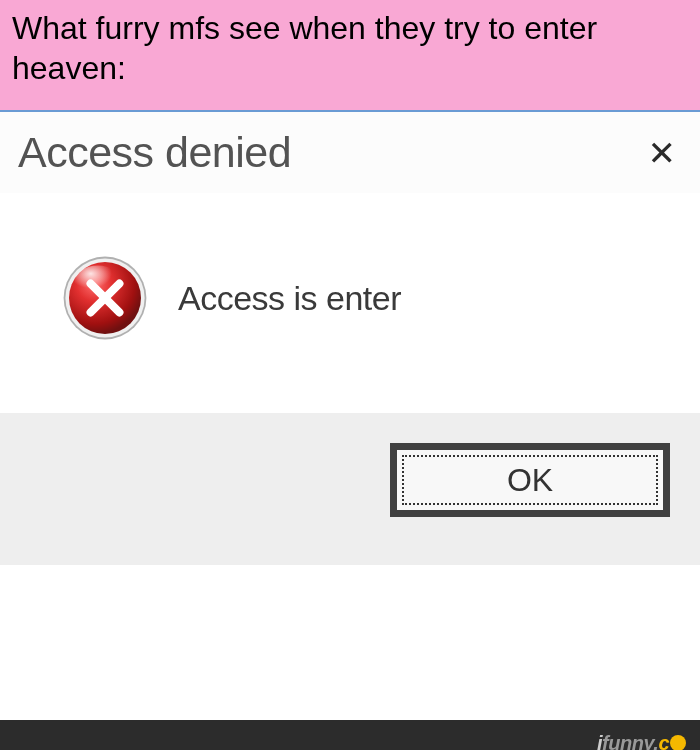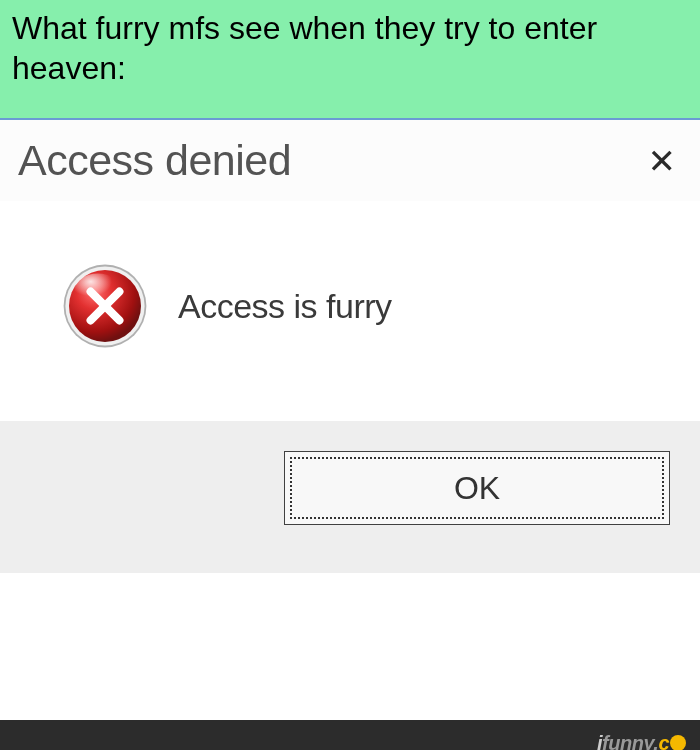--- a/index.html
+++ b/index.html
@@ -9,22 +9,22 @@
     }
     body {
       width: 700px;
       height: 750px;
       background: #ffffff;
       font-family: "Segoe UI", Tahoma, Arial, sans-serif;
       position: relative;
       overflow: hidden;
     }
     .caption-area {
-      padding: 8px 12px 30px 12px;
-      background: #86efac;
+      padding: 8px 12px 22px 12px;
+      background: #f9a8d4;
     }
     .caption-text {
       font-size: 32px;
       font-weight: 400;
       color: #000000;
       line-height: 1.25;
       font-family: Arial, Helvetica, sans-serif;
     }
     .blue-divider {
       height: 2px;
@@ -74,24 +74,24 @@
       letter-spacing: -0.5px;
       font-family: "Segoe UI", Tahoma, sans-serif;
     }
     .button-area {
       background: #eeeeee;
       padding: 30px 30px 48px 30px;
       display: flex;
       justify-content: flex-end;
     }
     .ok-button {
-      width: 386px;
+      width: 280px;
       height: 74px;
       background: #f8f8f8;
-      border: 1px solid #404040;
+      border: 7px solid #404040;
       position: relative;
       cursor: pointer;
       font-size: 32px;
       color: #333333;
       font-family: "Segoe UI", Tahoma, sans-serif;
       display: flex;
       align-items: center;
       justify-content: center;
     }
     .ok-button::before {
@@ -173,21 +173,21 @@
         <circle cx="50" cy="50" r="46" fill="#b0b0b0"></circle>
         <circle cx="50" cy="50" r="44" fill="#f0f0f0"></circle>
         <circle cx="50" cy="50" r="40" fill="url(#redGrad)"></circle>
         <ellipse cx="42" cy="32" rx="26" ry="18" fill="url(#shine)"></ellipse>
         <g stroke="#ffffff" stroke-width="9" stroke-linecap="round">
           <line x1="34" y1="34" x2="66" y2="66"></line>
           <line x1="66" y1="34" x2="34" y2="66"></line>
         </g>
       </svg>
     </div>
-    <div class="dialog-message">Access is furry</div>
+    <div class="dialog-message">Access is enter</div>
   </div>
 
   <div class="button-area">
     <button class="ok-button">
       <span>OK</span>
     </button>
   </div>
 </div>
 
 <div class="watermark-bar">

